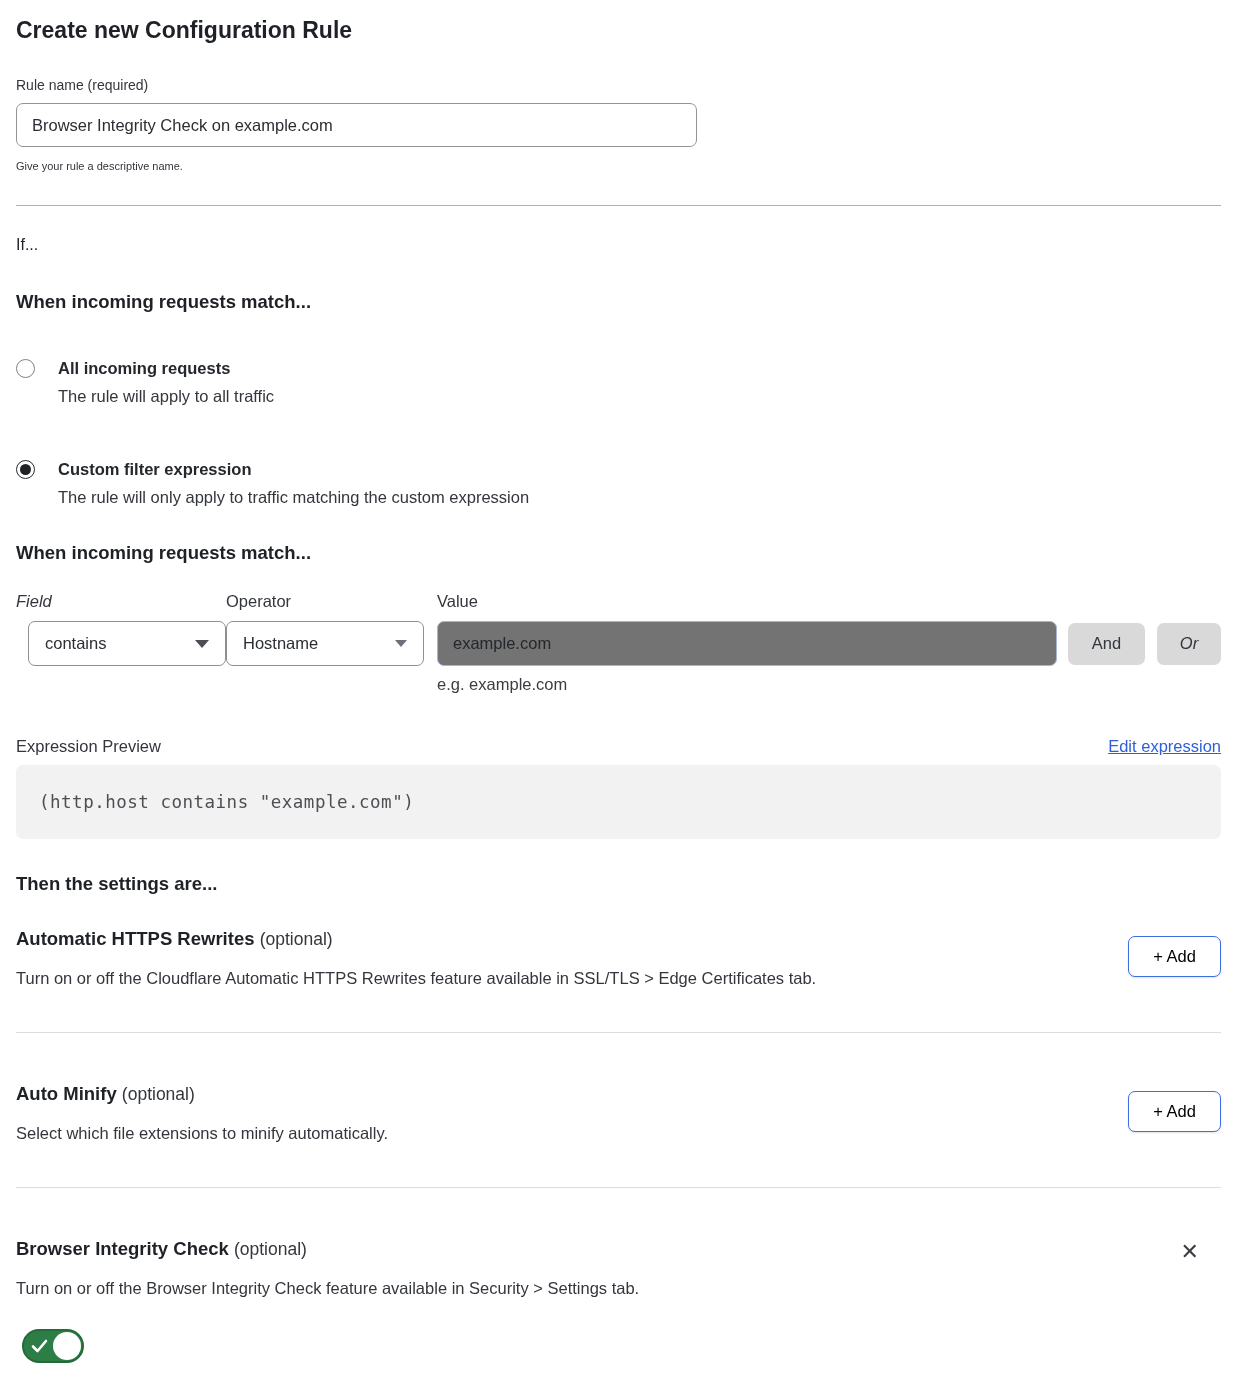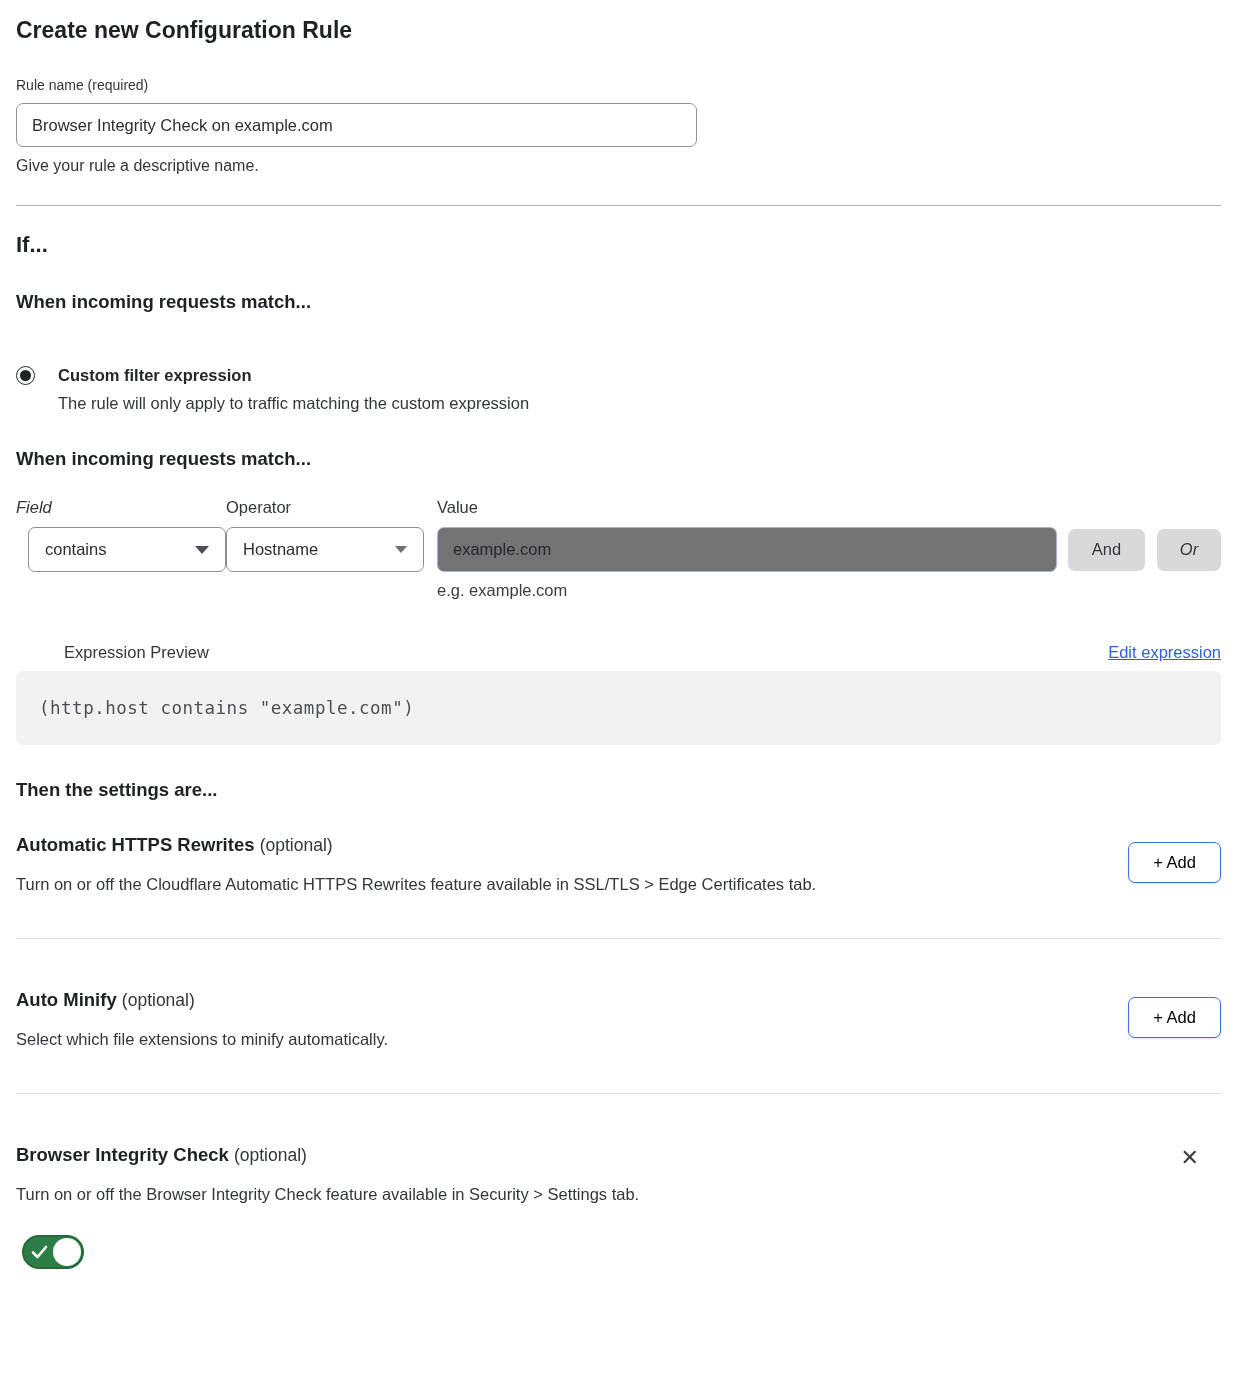--- a/index.html
+++ b/index.html
@@ -27,35 +27,35 @@
     margin-top: 7px;
     width: 681px; height: 44px;
     border: 1px solid #949494; border-radius: 7px;
     padding: 0 15px;
     font-family: "Liberation Sans", sans-serif;
     font-size: 16.5px; color: #2b2e33;
     outline: none; background: #ffffff;
   }
   .help-text {
     margin-top: 8px;
-    font-size: 16px; line-height: 22px; color: #33363c;
+    font-size: 11px; line-height: 22px; color: #33363c;
   }
   .divider-strong {
     margin-top: 28px;
     border: none; border-top: 1px solid #b2b2b2;
   }
   .divider-light {
     border: none; border-top: 1px solid #dcdcdc;
   }
 
   
   .if-heading {
     margin: 26px 0 0;
-    font-size: 22px; line-height: 26px;
-    font-weight: 700; color: #1e2126;
+    font-size: 16px; line-height: 26px;
+    font-weight: 400; color: #1e2126;
   }
   .sub-heading {
     margin: 32px 0 0;
     font-size: 18.5px; line-height: 24px;
     font-weight: 700; color: #1e2126;
   }
   .radio-option { display: flex; align-items: flex-start; }
   .radio-option.first { margin-top: 43px; }
   .radio-option.second { margin-top: 50px; }
   .radio-circle {
@@ -127,21 +127,21 @@
   .and-btn { margin-left: 11px; width: 77px; }
   .or-btn { margin-left: 12px; width: 64px; font-style: italic; }
   .eg-text {
     margin-top: 9px; margin-left: 421px;
     font-size: 16.5px; color: #3a3d42;
   }
 
   
   .preview-header {
     margin-top: 43px;
-    display: flex; justify-content: space-between; align-items: center; margin-left: 48px;
+    display: flex; justify-content: space-between; align-items: center;
   }
   .preview-label { font-size: 16.5px; color: #33363c; }
   .edit-link {
     font-size: 16.5px; color: #2e5fd7;
     text-decoration: underline; cursor: pointer;
   }
   .code-block {
     margin-top: 9px;
     width: 1205px; height: 74px;
     background: #f2f2f2; border-radius: 7px;
@@ -221,20 +221,27 @@
 
   <div class="field-label">Rule name (required)</div>
   <input class="rule-name-input" type="text" value="Browser Integrity Check on example.com" style="">
   <div class="help-text">Give your rule a descriptive name.</div>
 
   <hr class="divider-strong">
 
   <h2 class="if-heading">If...</h2>
   <div class="sub-heading">When incoming requests match...</div>
 
+  <div class="radio-option first">
+    <div class="radio-circle"></div>
+    <div class="radio-texts">
+      <div class="radio-label">All incoming requests</div>
+      <div class="radio-desc">The rule will apply to all traffic</div>
+    </div>
+  </div>
 
   <div class="radio-option second">
     <div class="radio-circle selected">
       <div class="radio-dot"></div>
     </div>
     <div class="radio-texts">
       <div class="radio-label">Custom filter expression</div>
       <div class="radio-desc">The rule will only apply to traffic matching the custom expression</div>
     </div>
   </div>

